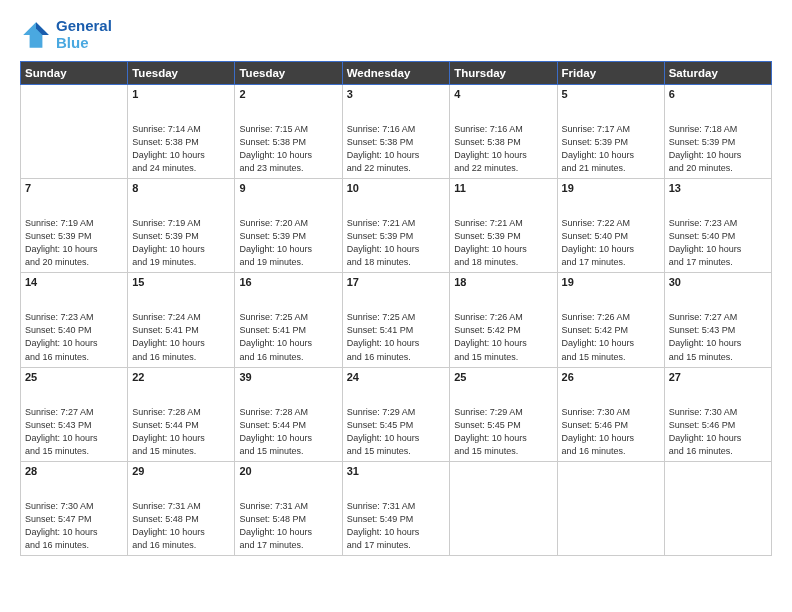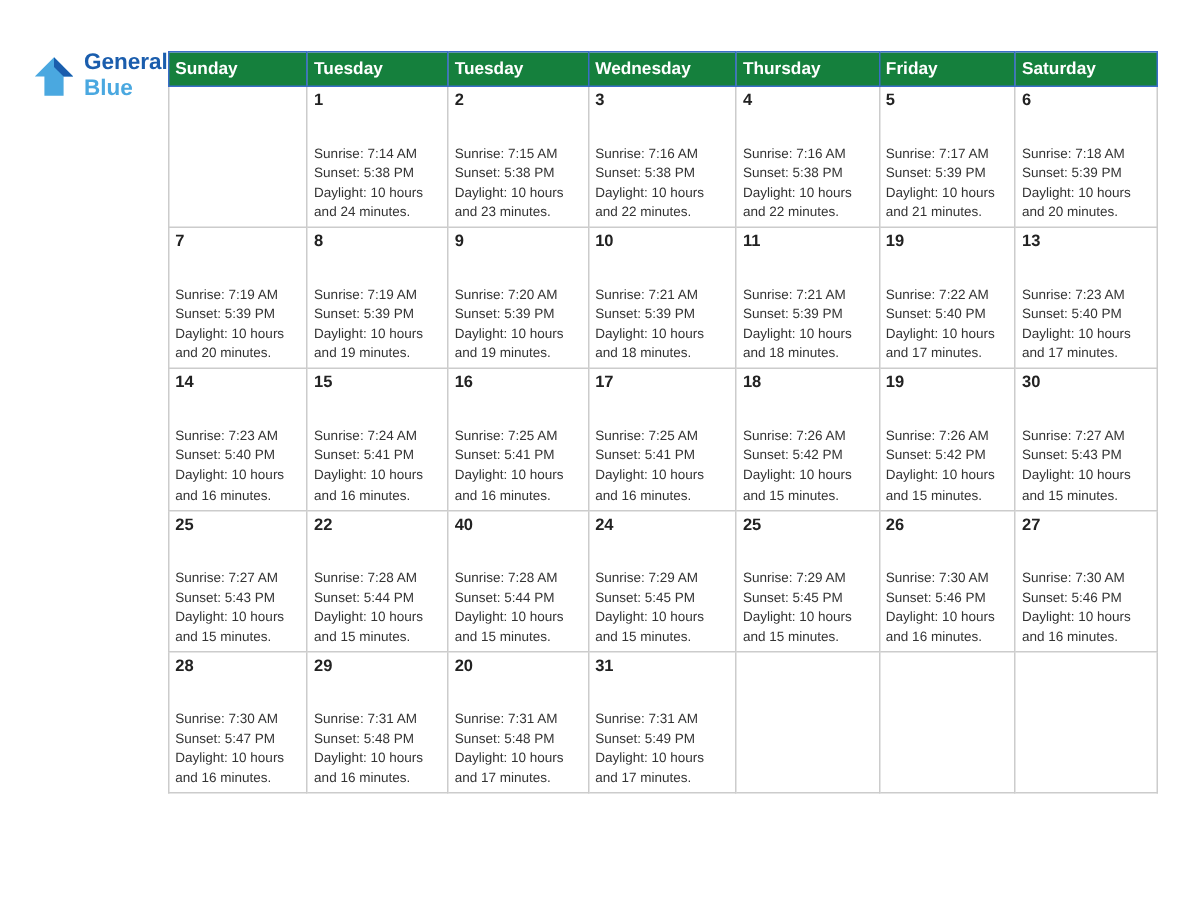--- a/index.html
+++ b/index.html
@@ -6,23 +6,23 @@
     body {
       font-family: Arial, sans-serif;
       background: #fff;
       width: 792px;
       height: 612px;
       overflow: hidden;
     }
     .page {
       width: 792px;
       height: 536px;
-      padding: 34px 20px 10px 20px;
+      padding: 18px 20px 10px 20px;
       display: flex;
-      flex-direction: row;
+      flex-direction: column;
     }
     .header {
       display: flex;
       justify-content: space-between;
       align-items: flex-start;
       margin-bottom: 10px;
     }
     .logo {
       display: flex;
       align-items: center;
@@ -54,21 +54,21 @@
       font-size: 16px;
       color: #444;
       margin-top: 2px;
     }
     .calendar {
       width: 100%;
       border-collapse: collapse;
       flex: 1;
     }
     .calendar thead th {
-      background: #15803d;
+      background: #404040;
       color: #fff;
       font-size: 11.5px;
       font-weight: bold;
       padding: 5px 4px;
       text-align: left;
       border: 1px solid #3a6cc8;
     }
     .calendar tbody td {
       border: 1px solid #ccc;
       vertical-align: top;
@@ -220,21 +220,21 @@
         <tr>
           <td>
             <span class="day-number">25</span>
             <div class="day-info">Sunrise: 7:27 AM<br>Sunset: 5:43 PM<br>Daylight: 10 hours<br>and 15 minutes.</div>
           </td>
           <td>
             <span class="day-number">22</span>
             <div class="day-info">Sunrise: 7:28 AM<br>Sunset: 5:44 PM<br>Daylight: 10 hours<br>and 15 minutes.</div>
           </td>
           <td>
-            <span class="day-number">40</span>
+            <span class="day-number">39</span>
             <div class="day-info">Sunrise: 7:28 AM<br>Sunset: 5:44 PM<br>Daylight: 10 hours<br>and 15 minutes.</div>
           </td>
           <td>
             <span class="day-number">24</span>
             <div class="day-info">Sunrise: 7:29 AM<br>Sunset: 5:45 PM<br>Daylight: 10 hours<br>and 15 minutes.</div>
           </td>
           <td>
             <span class="day-number">25</span>
             <div class="day-info">Sunrise: 7:29 AM<br>Sunset: 5:45 PM<br>Daylight: 10 hours<br>and 15 minutes.</div>
           </td>

